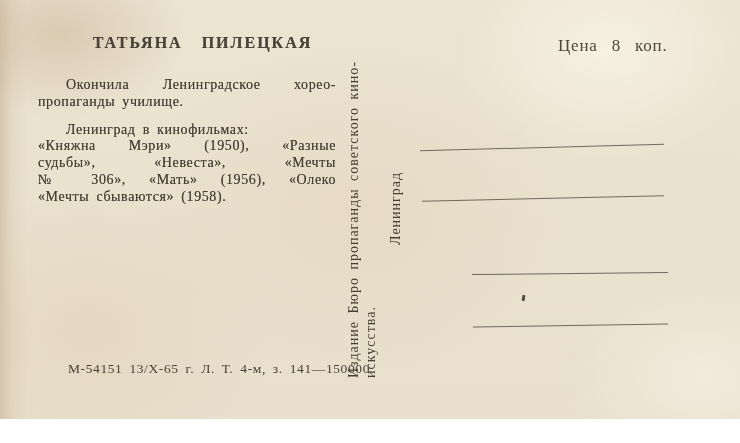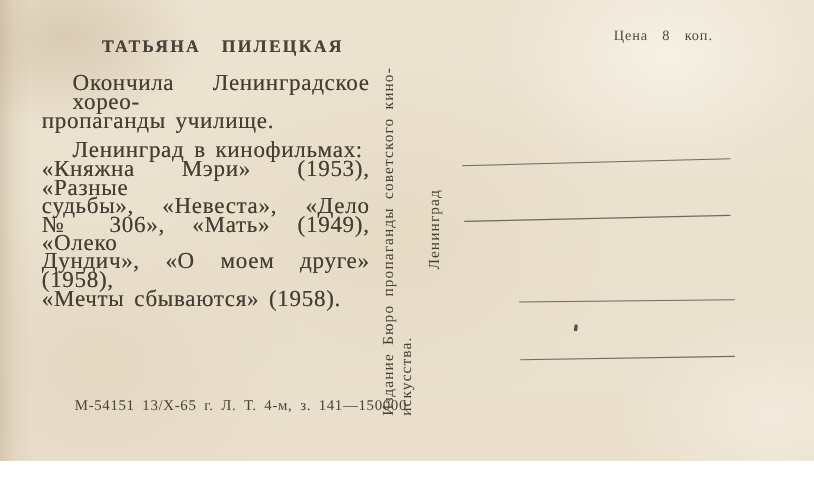--- a/index.html
+++ b/index.html
@@ -28,31 +28,31 @@
     font-size: 16px;
     font-weight: bold;
     letter-spacing: 2px;
     word-spacing: 13px;
     color: #4b4339;
     text-shadow: 0 0 0.5px rgba(75,67,57,0.7);
   }
 
   .price {
     position: absolute;
-    left: 558px; top: 24px;
-    font-size: 13px;
+    left: 558px; top: 36px;
+    font-size: 17px;
     letter-spacing: 0.8px;
     word-spacing: 9px;
     color: #4e463c;
   }
 
   .bio {
     position: absolute;
-    left: 38px; top: 67px; width: 298px;
-    font-size: 21px;
+    left: 38px; top: 77px; width: 298px;
+    font-size: 14px;
     line-height: 16.8px;
     letter-spacing: 0.6px;
     word-spacing: 3px;
     color: #443d33;
     text-shadow: 0 0 0.4px rgba(68,61,51,0.65);
   }
   .bio .line { width: 100%; }
   .bio .indent { padding-left: 28px; box-sizing: border-box; }
   .bio .just { text-align: justify; text-align-last: justify; }
   .bio .para-gap { margin-top: 11px; }
@@ -120,24 +120,23 @@
 <div class="postcard">
 
   <div class="title">ТАТЬЯНА ПИЛЕЦКАЯ</div>
 
   <div class="price">Цена 8 коп.</div>
 
   <div class="bio">
     <div class="line indent just">Окончила Ленинградское хорео-</div>
     <div class="line">пропаганды училище.</div>
     <div class="line indent para-gap">Ленинград в кинофильмах:</div>
-    <div class="line just">«Княжна Мэри» (1953), «Разные</div>
-    <div class="line just">судьбы», «Невеста», «Дело</div>
-    <div class="line just">№ 306», «Мать» (1949), «Олеко</div>
-    <div class="line just">Дундич», «О моем друге» (1958),</div>
+    <div class="line just">«Княжна Мэри» (1950), «Разные</div>
+    <div class="line just">судьбы», «Невеста», «Мечты</div>
+    <div class="line just">№ 306», «Мать» (1956), «Олеко</div>
     <div class="line">«Мечты сбываются» (1958).</div>
   </div>
 
   <div class="vert-imprint">
     <div>Издание Бюро пропаганды советского кино-</div>
     <div>искусства.</div>
   </div>
 
   <div class="vert-city">Ленинград</div>
 

